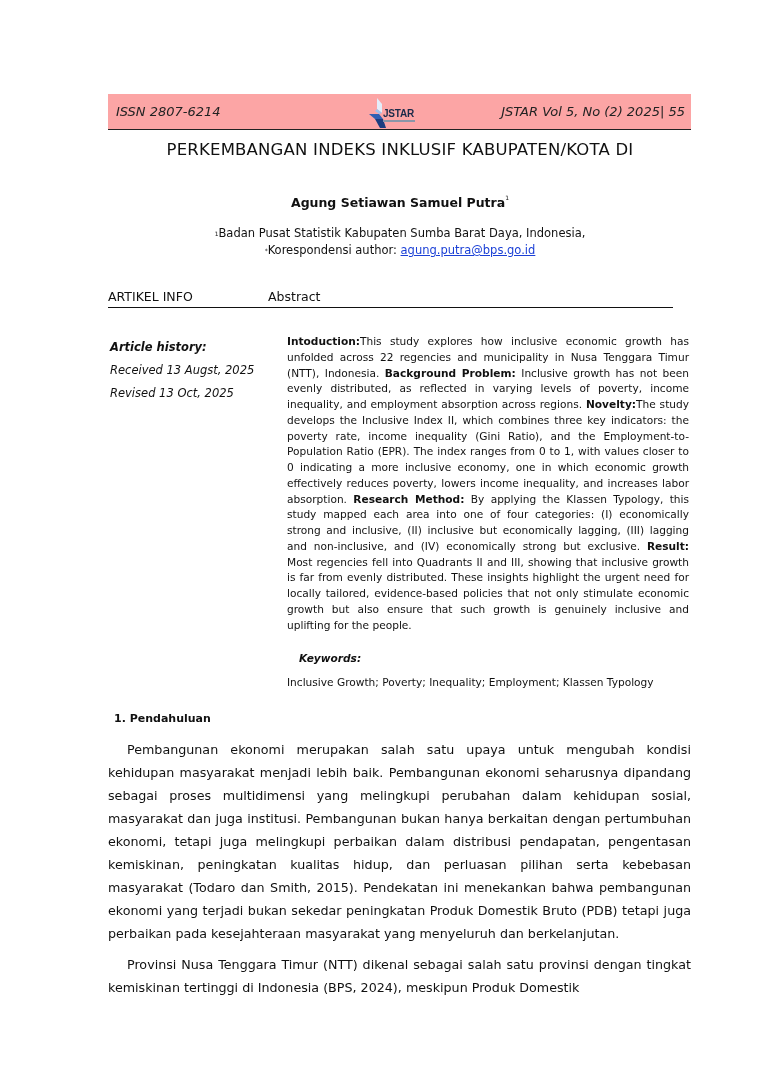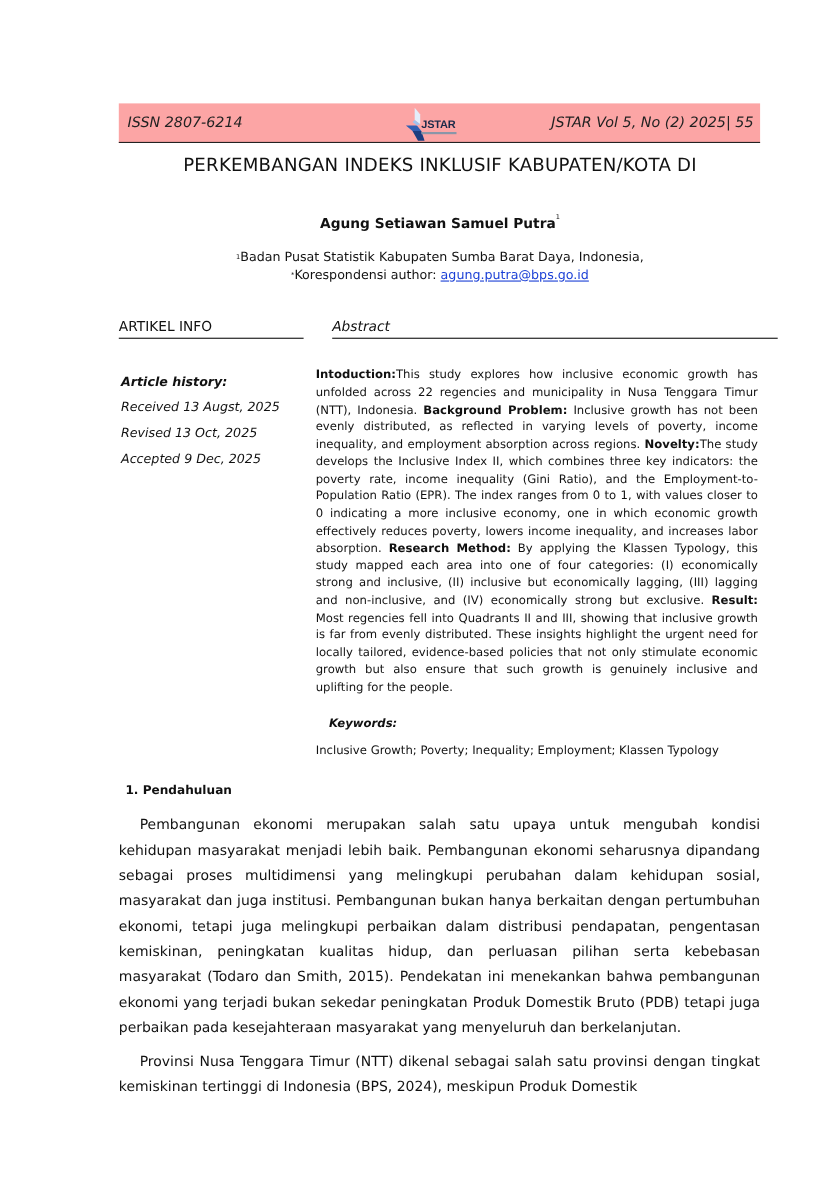--- a/index.html
+++ b/index.html
@@ -46,21 +46,21 @@
   }
   .affil sup { font-size: 6px; vertical-align: top; }
   .affil a { color: #1a3fd6; text-decoration: underline; margin-top: 24px; }
 
   
   .sec-head {
     position: absolute; top: 289px; font-size: 12.5px; color: #111; padding-bottom: 3px;
     border-bottom: 1.5px solid #111;
   }
   .sec-left { left: 108px; width: 168px; }
-  .sec-right { left: 302px; width: 405px; font-style: italic; }
+  .sec-right { left: 268px; width: 405px; }
 
   
   .history { position: absolute; left: 110px; top: 336px; width: 170px; }
   .history div {
     font-size: 11.5px; font-style: italic; line-height: 23.2px; color: #111; white-space: nowrap;
   }
   .history .hist-title { font-weight: bold; }
 
   
   .abstract {
@@ -118,21 +118,20 @@
     <div><sup>*</sup><span>Korespondensi author: </span><a href="#">agung.putra@bps.go.id</a></div>
   </div>
 
   <div class="sec-head sec-left">ARTIKEL INFO</div>
   <div class="sec-head sec-right">Abstract</div>
 
   <div class="history">
     <div class="hist-title">Article history:</div>
     <div>Received 13 Augst, 2025</div>
     <div>Revised 13 Oct, 2025</div>
-    <div>Accepted 9 Dec, 2025</div>
   </div>
 
   <div class="abstract"><b>Intoduction:</b><span>This study explores how inclusive economic growth has unfolded across 22 regencies and municipality in Nusa Tenggara Timur (NTT), Indonesia. </span><b>Background Problem:</b><span> Inclusive growth has not been evenly distributed, as reflected in varying levels of poverty, income inequality, and employment absorption across regions. </span><b>Novelty:</b><span>The study develops the Inclusive Index II, which combines three key indicators: the poverty rate, income inequality (Gini Ratio), and the Employment-to-Population Ratio (EPR). The index ranges from 0 to 1, with values closer to 0 indicating a more inclusive economy, one in which economic growth effectively reduces poverty, lowers income inequality, and increases labor absorption. </span><b>Research Method:</b><span> By applying the Klassen Typology, this study mapped each area into one of four categories: (I) economically strong and inclusive, (II) inclusive but economically lagging, (III) lagging and non-inclusive, and (IV) economically strong but exclusive. </span><b>Result:</b><span> Most regencies fell into Quadrants II and III, showing that inclusive growth is far from evenly distributed. These insights highlight the urgent need for locally tailored, evidence-based policies that not only stimulate economic growth but also ensure that such growth is genuinely inclusive and uplifting for the people.</span></div>
 
   <div class="kw-title">Keywords:</div>
   <div class="kw-list">Inclusive Growth; Poverty; Inequality; Employment; Klassen Typology</div>
 
   <div class="body-head">1.  Pendahuluan</div>
 
   <div class="body-text">

